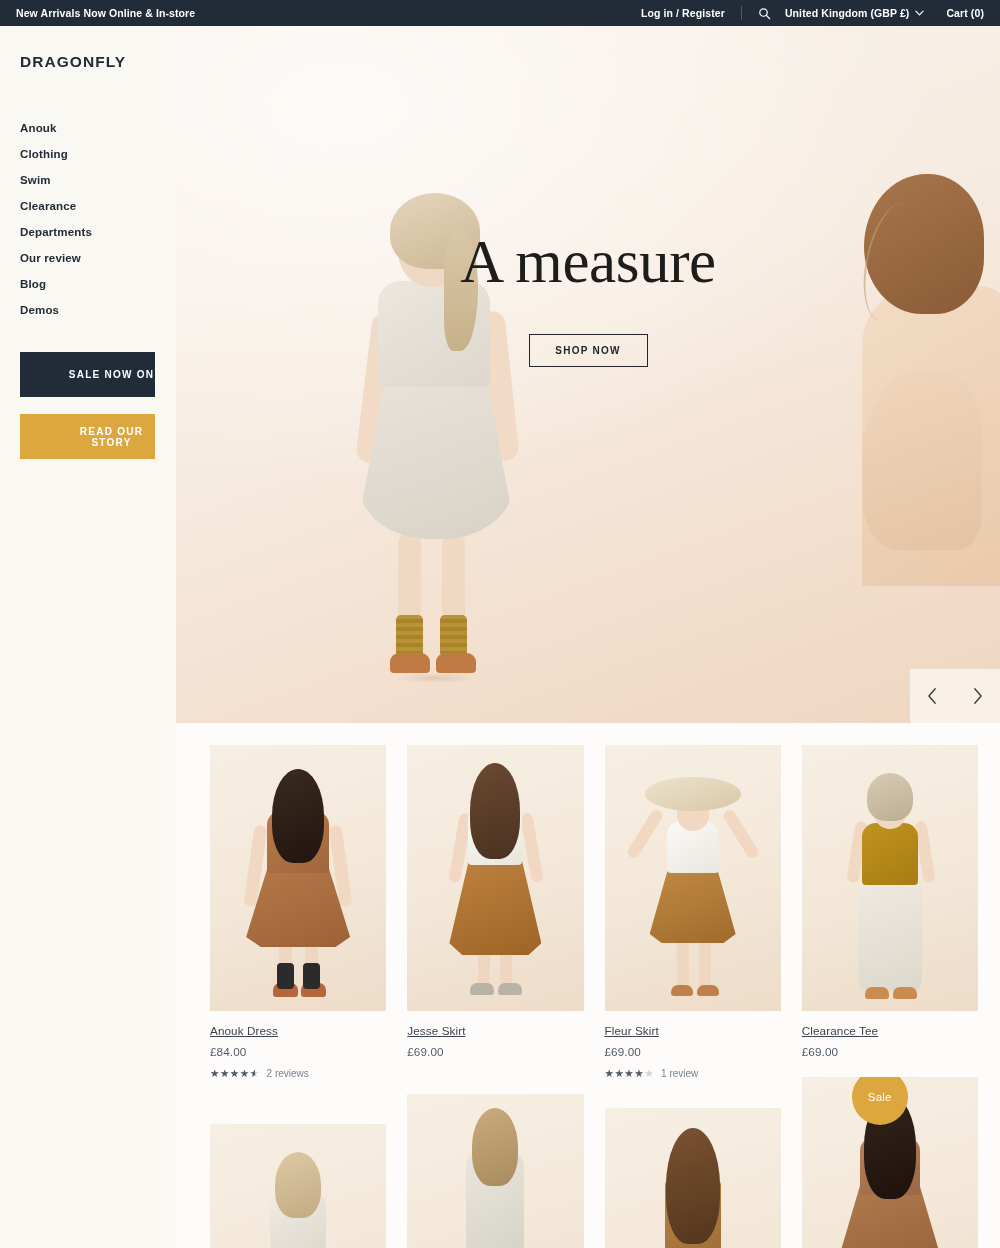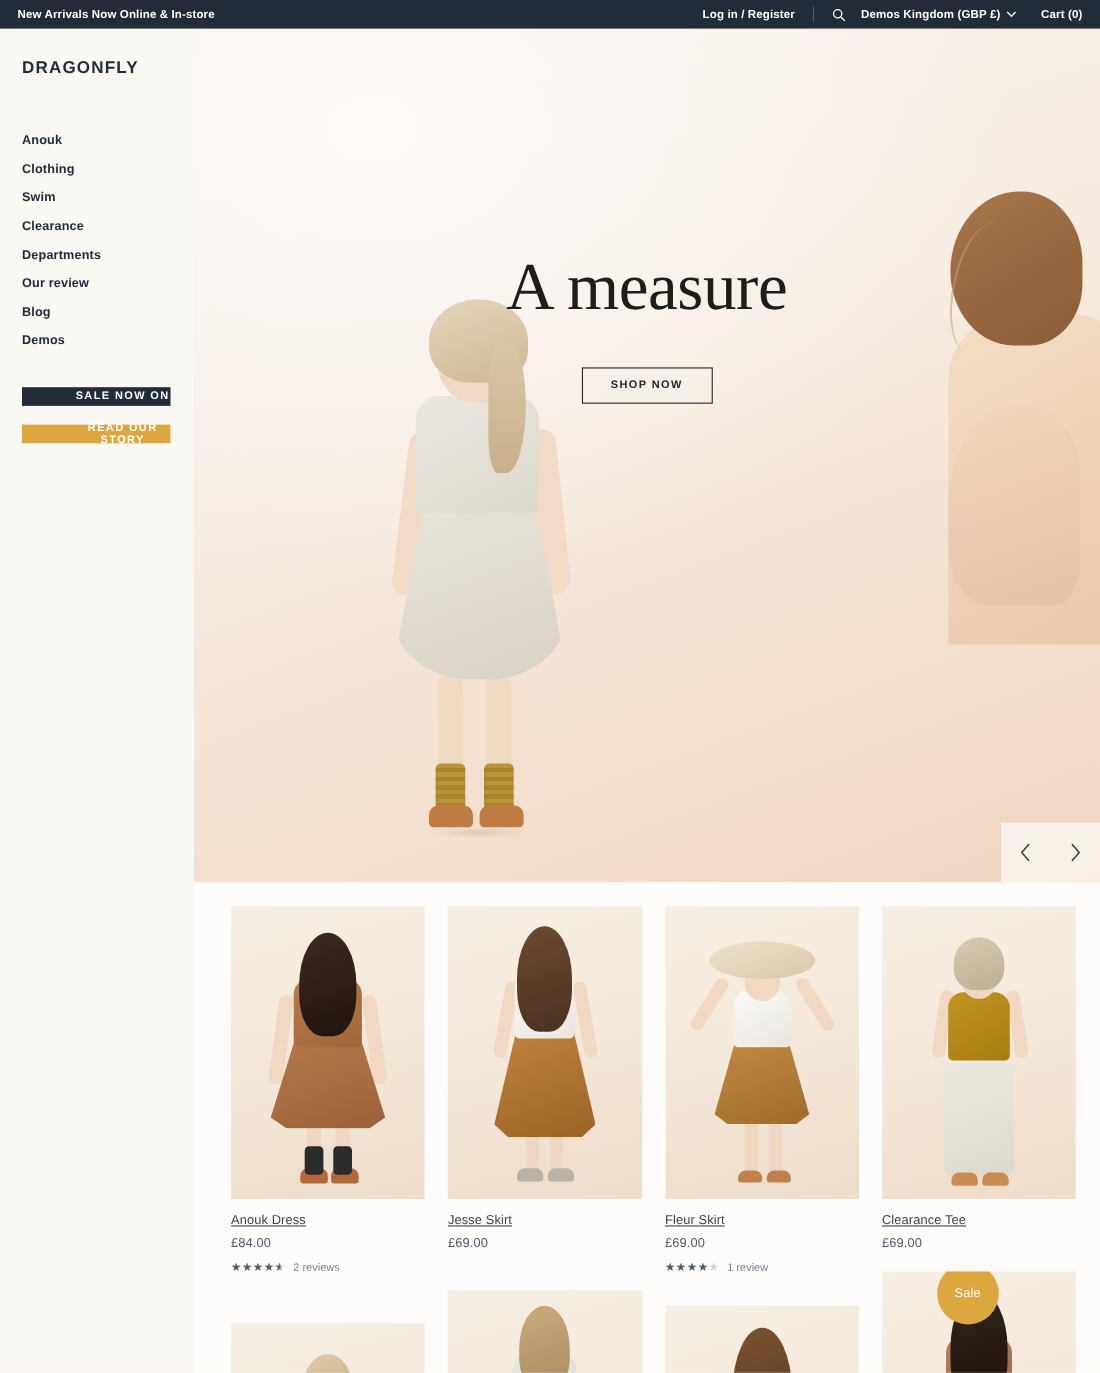--- a/index.html
+++ b/index.html
@@ -73,37 +73,37 @@
     font-weight: bold;
     color: #222b38;
     text-decoration: none;
     line-height: 26px;
     letter-spacing: .15px;
     cursor: pointer;
   }
   .side-btns { margin-top: 29px; }
   .btn {
     display: flex; align-items: center; justify-content: center;
-    width: 135px; height: 17px;
+    width: 135px; height: 45px;
     font-size: 10px; font-weight: bold;
     letter-spacing: 1.25px;
     cursor: pointer; border: none;
     font-family: "Liberation Sans", sans-serif;
     padding-left: 48px;
   }
   .btn-dark { background: #222b38; color: #fff; }
   .btn-gold { background: #dca73f; color: #fff; margin-top: 17px; }
 
   
   .main { flex: 1 1 auto; width: 824px; background: #fdfcfa; }
 
   
   .hero {
     position: relative;
-    height: 776px;
+    height: 697px;
     overflow: hidden;
     background: linear-gradient(118deg,#f7f2ec 0%,#f6ece2 42%,#f3e2d2 72%,#efd9c4 100%);
   }
   .hero-slide { position:absolute; inset:0; }
   
   .hero-bg {
     position: absolute; inset: 0;
     background:
       radial-gradient(120% 90% at 20% 12%, #fdfaf7 0%, rgba(253,250,247,0) 60%),
       linear-gradient(160deg,#f8f3ee 0%,#f6ebe0 45%,#f2ddcb 80%,#eed6c0 100%);
@@ -258,21 +258,21 @@
   <div class="announce-right">
     <span class="announce-link">Log in / Register</span>
     <span class="ann-divider"></span>
     <span class="search-ico">
       <svg width="13" height="13" viewBox="0 0 16 16" fill="none" stroke="#ffffff" stroke-width="1.5">
         <circle cx="6.8" cy="6.8" r="4.6"></circle>
           <line x1="10.3" y1="10.3" x2="14.4" y2="14.4" stroke-linecap="round"></line>
       </svg>
     </span>
     <span class="country">
-      <span>Demos Kingdom (GBP £)</span>
+      <span>United Kingdom (GBP £)</span>
       <svg class="chev-dn" width="9" height="6" viewBox="0 0 10 6" fill="none" stroke="#ffffff" stroke-width="1.3">
         <polyline points="1,1 5,5 9,1" stroke-linecap="round" stroke-linejoin="round"></polyline>
       </svg>
     </span>
     <span class="announce-link">Cart (0)</span>
   </div>
 </div>
 
 <div class="shell">
 

